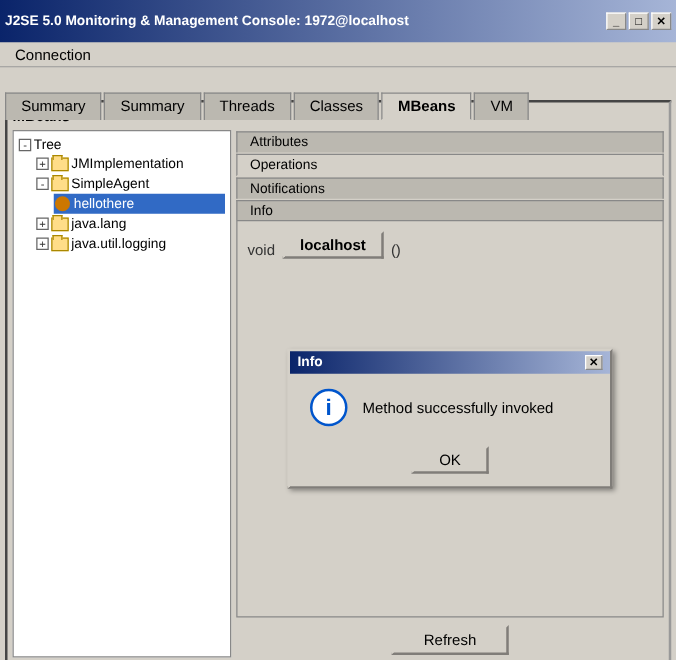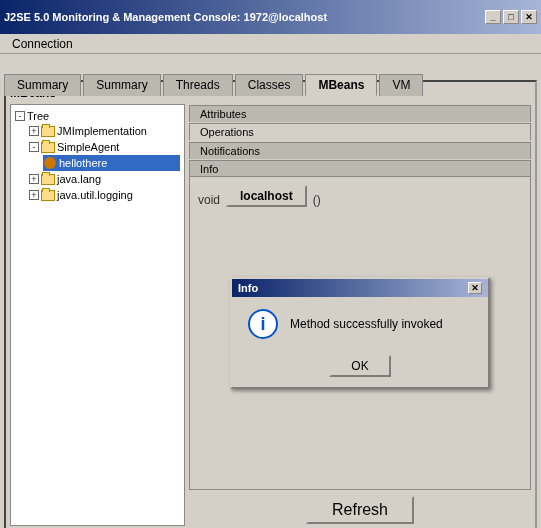--- a/index.html
+++ b/index.html
@@ -244,21 +244,21 @@
     
     .bottom-bar {
       display: flex;
       justify-content: center;
       padding: 6px 0 2px 0;
     }
     .refresh-btn {
       background: #d4d0c8;
       border: 2px outset #d4d0c8;
       padding: 3px 24px;
-      font-size: 16px;
+      font-size: 12px;
       cursor: pointer;
     }
 
     
     .dialog-overlay {
       position: absolute;
       top: 0; left: 0; right: 0; bottom: 0;
       display: flex;
       align-items: center;
       justify-content: center;

